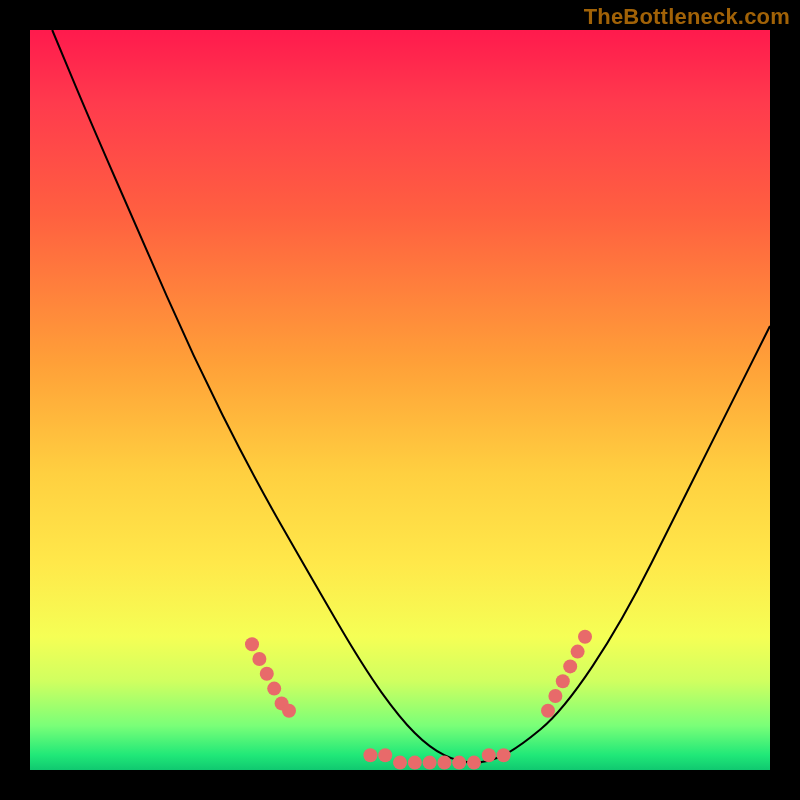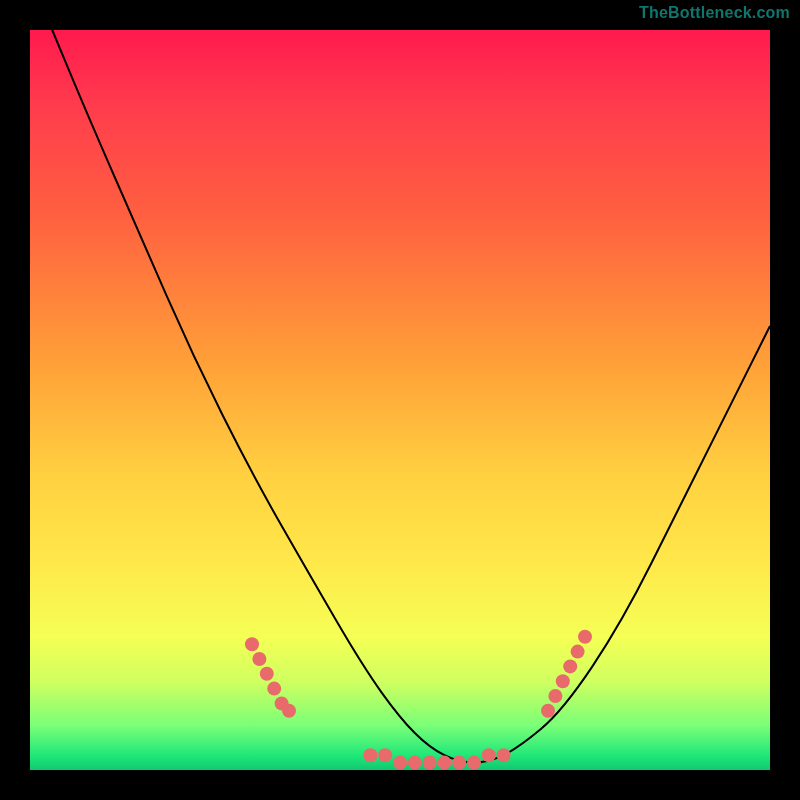--- a/index.html
+++ b/index.html
@@ -43,23 +43,23 @@
     top: 0;
     width: 740px;
     height: 740px;
     overflow: visible;
   }
   .watermark {
     position: absolute;
     top: 4px;
     right: 10px;
     font-family: Arial, Helvetica, sans-serif;
-    font-size: 16px;
+    font-size: 22px;
     font-weight: 600;
-    color: #0f766e;
+    color: #a16207;
     letter-spacing: 0.2px;
     user-select: none;
   }
 </style>
 </head>
 <body>
 
 <div class="frame">
   <div class="plot">
     <svg viewBox="0 0 740 740" preserveAspectRatio="none">

